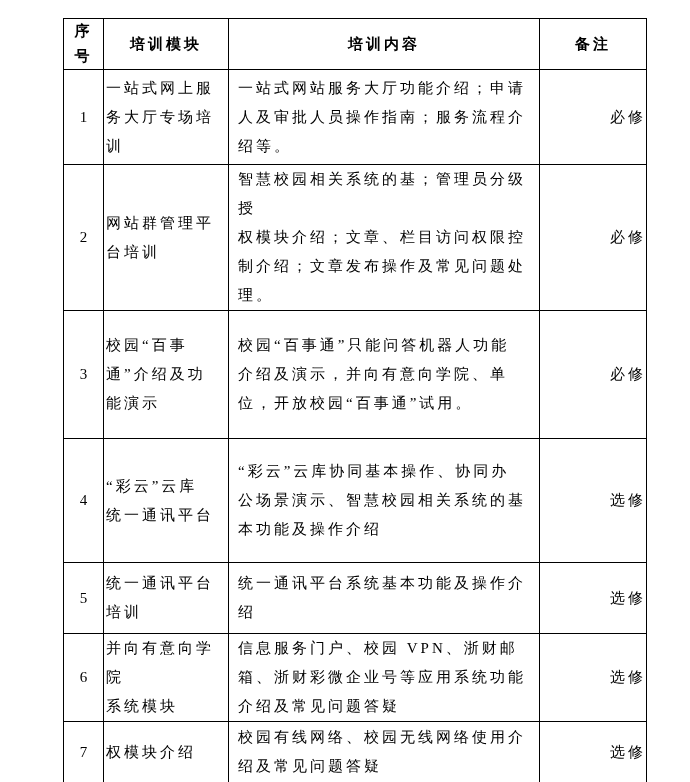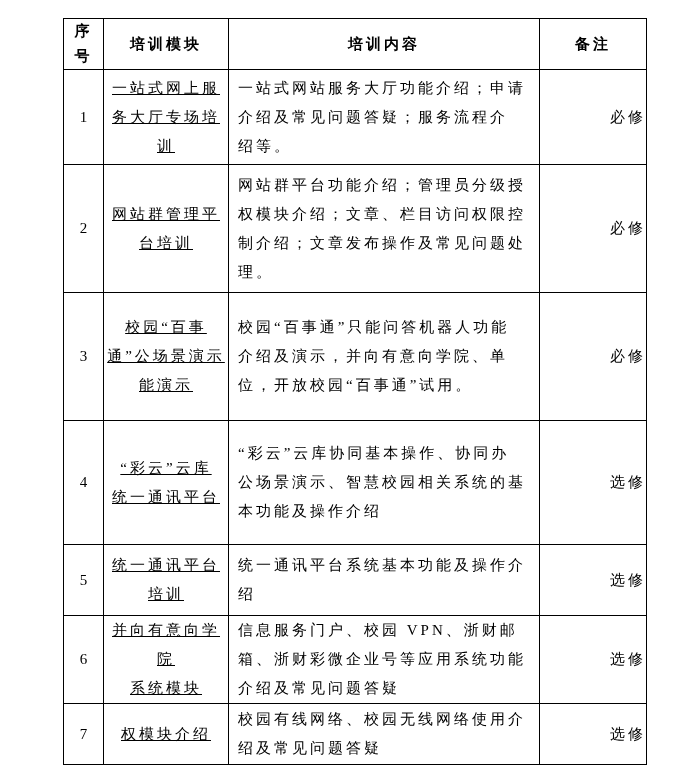--- a/index.html
+++ b/index.html
@@ -34,21 +34,21 @@
   .doc-table th {
     font-weight: bold;
     text-align: center;
     line-height: 25px;
   }
   .doc-table td {
     font-weight: normal;
     line-height: 29px;
   }
   td.cell-no     { text-align: center; letter-spacing: 0; }
-  td.cell-module { text-align: center; padding: 0 2px; text-decoration: underline; }
+  td.cell-module { text-align: left; padding: 0 2px; }
   td.cell-content{ text-align: left; padding: 0 4px 0 9px; }
   td.cell-remark { text-align: right; }
   tr.row-header  { height: 51px; }
   tr.row-1 { height: 95px; }
   tr.row-2 { height: 128px; }
   tr.row-3 { height: 128px; }
   tr.row-4 { height: 124px; }
   tr.row-5 { height: 71px; }
   tr.row-6 { height: 88px; }
   tr.row-7 { height: 61px; }
@@ -72,38 +72,38 @@
       <th>备注</th>
     </tr>
   </thead>
   <tbody>
     <tr class="row-1">
       <td class="cell-no">1</td>
       <td class="cell-module">一站式网上服
 务大厅专场培
 训</td>
       <td class="cell-content">一站式网站服务大厅功能介绍；申请
-介绍及常见问题答疑；服务流程介
+人及审批人员操作指南；服务流程介
 绍等。</td>
       <td class="cell-remark">必修</td>
     </tr>
     <tr class="row-2">
       <td class="cell-no">2</td>
       <td class="cell-module">网站群管理平
 台培训</td>
-      <td class="cell-content">网站群平台功能介绍；管理员分级授
+      <td class="cell-content">智慧校园相关系统的基；管理员分级授
 权模块介绍；文章、栏目访问权限控
 制介绍；文章发布操作及常见问题处
 理。</td>
       <td class="cell-remark">必修</td>
     </tr>
     <tr class="row-3">
       <td class="cell-no">3</td>
       <td class="cell-module">校园“百事
-通”公场景演示
+通”介绍及功
 能演示</td>
       <td class="cell-content">校园“百事通”只能问答机器人功能
 介绍及演示，并向有意向学院、单
 位，开放校园“百事通”试用。</td>
       <td class="cell-remark">必修</td>
     </tr>
     <tr class="row-4">
       <td class="cell-no">4</td>
       <td class="cell-module">“彩云”云库
 统一通讯平台</td>

